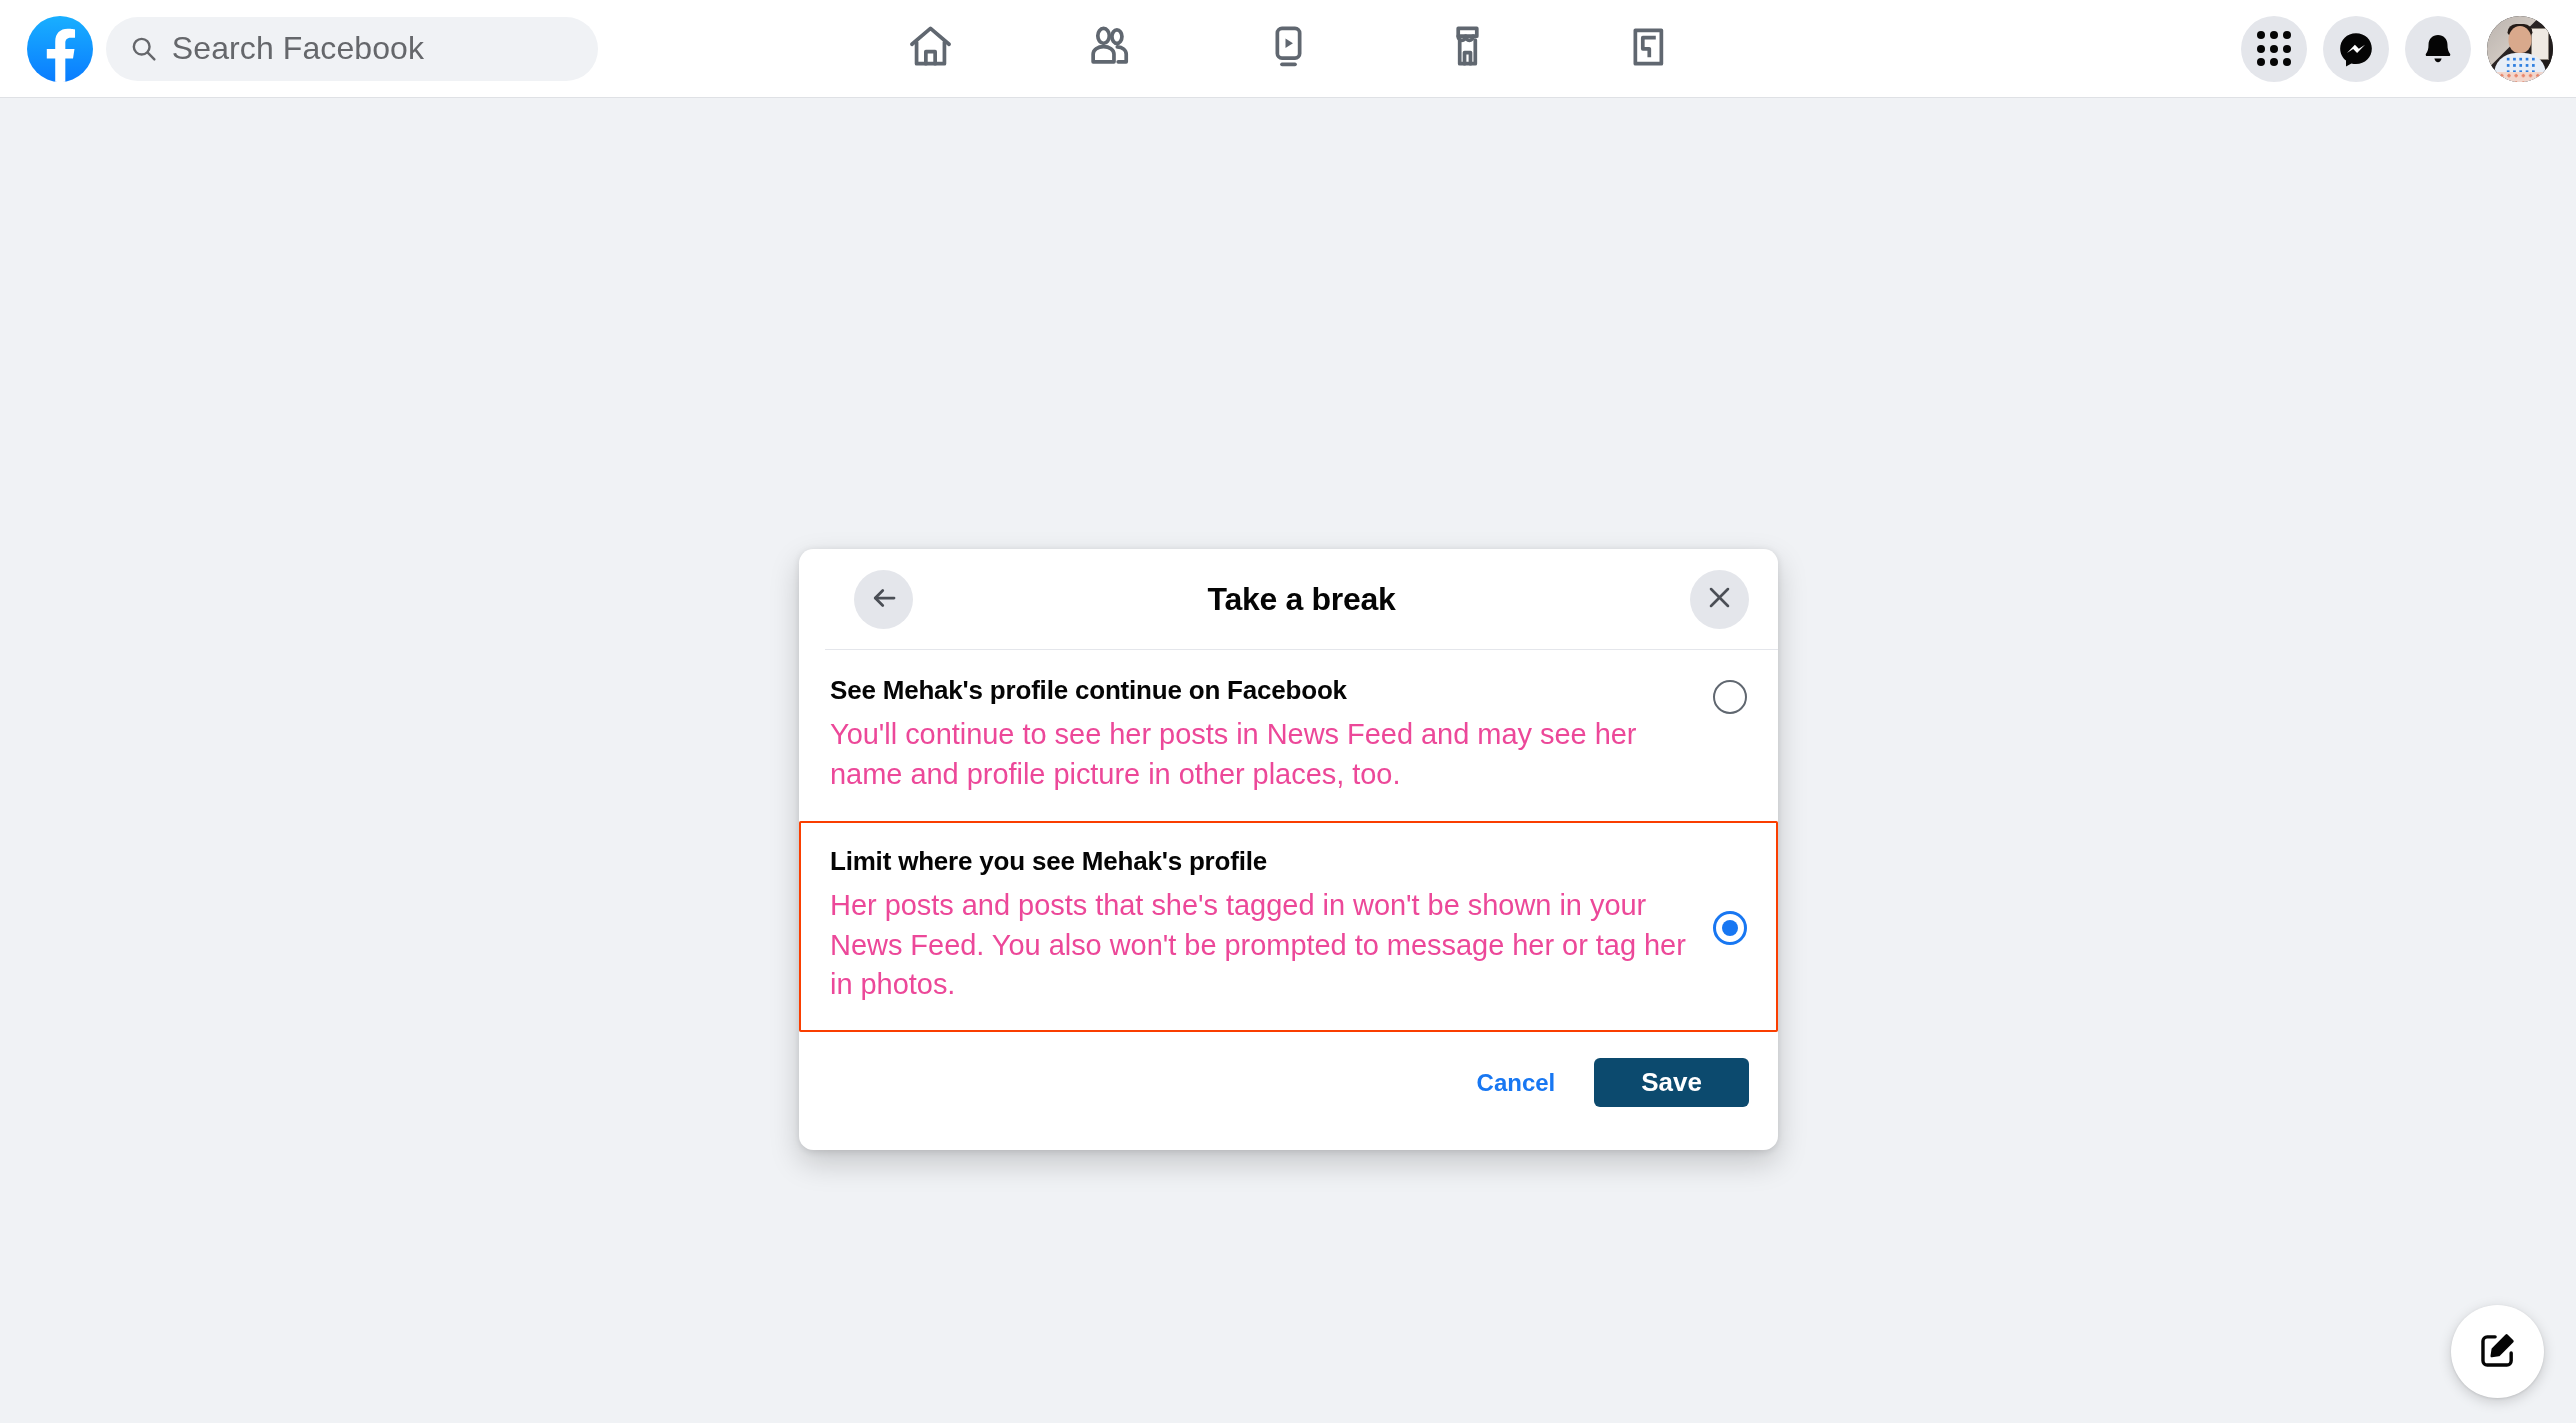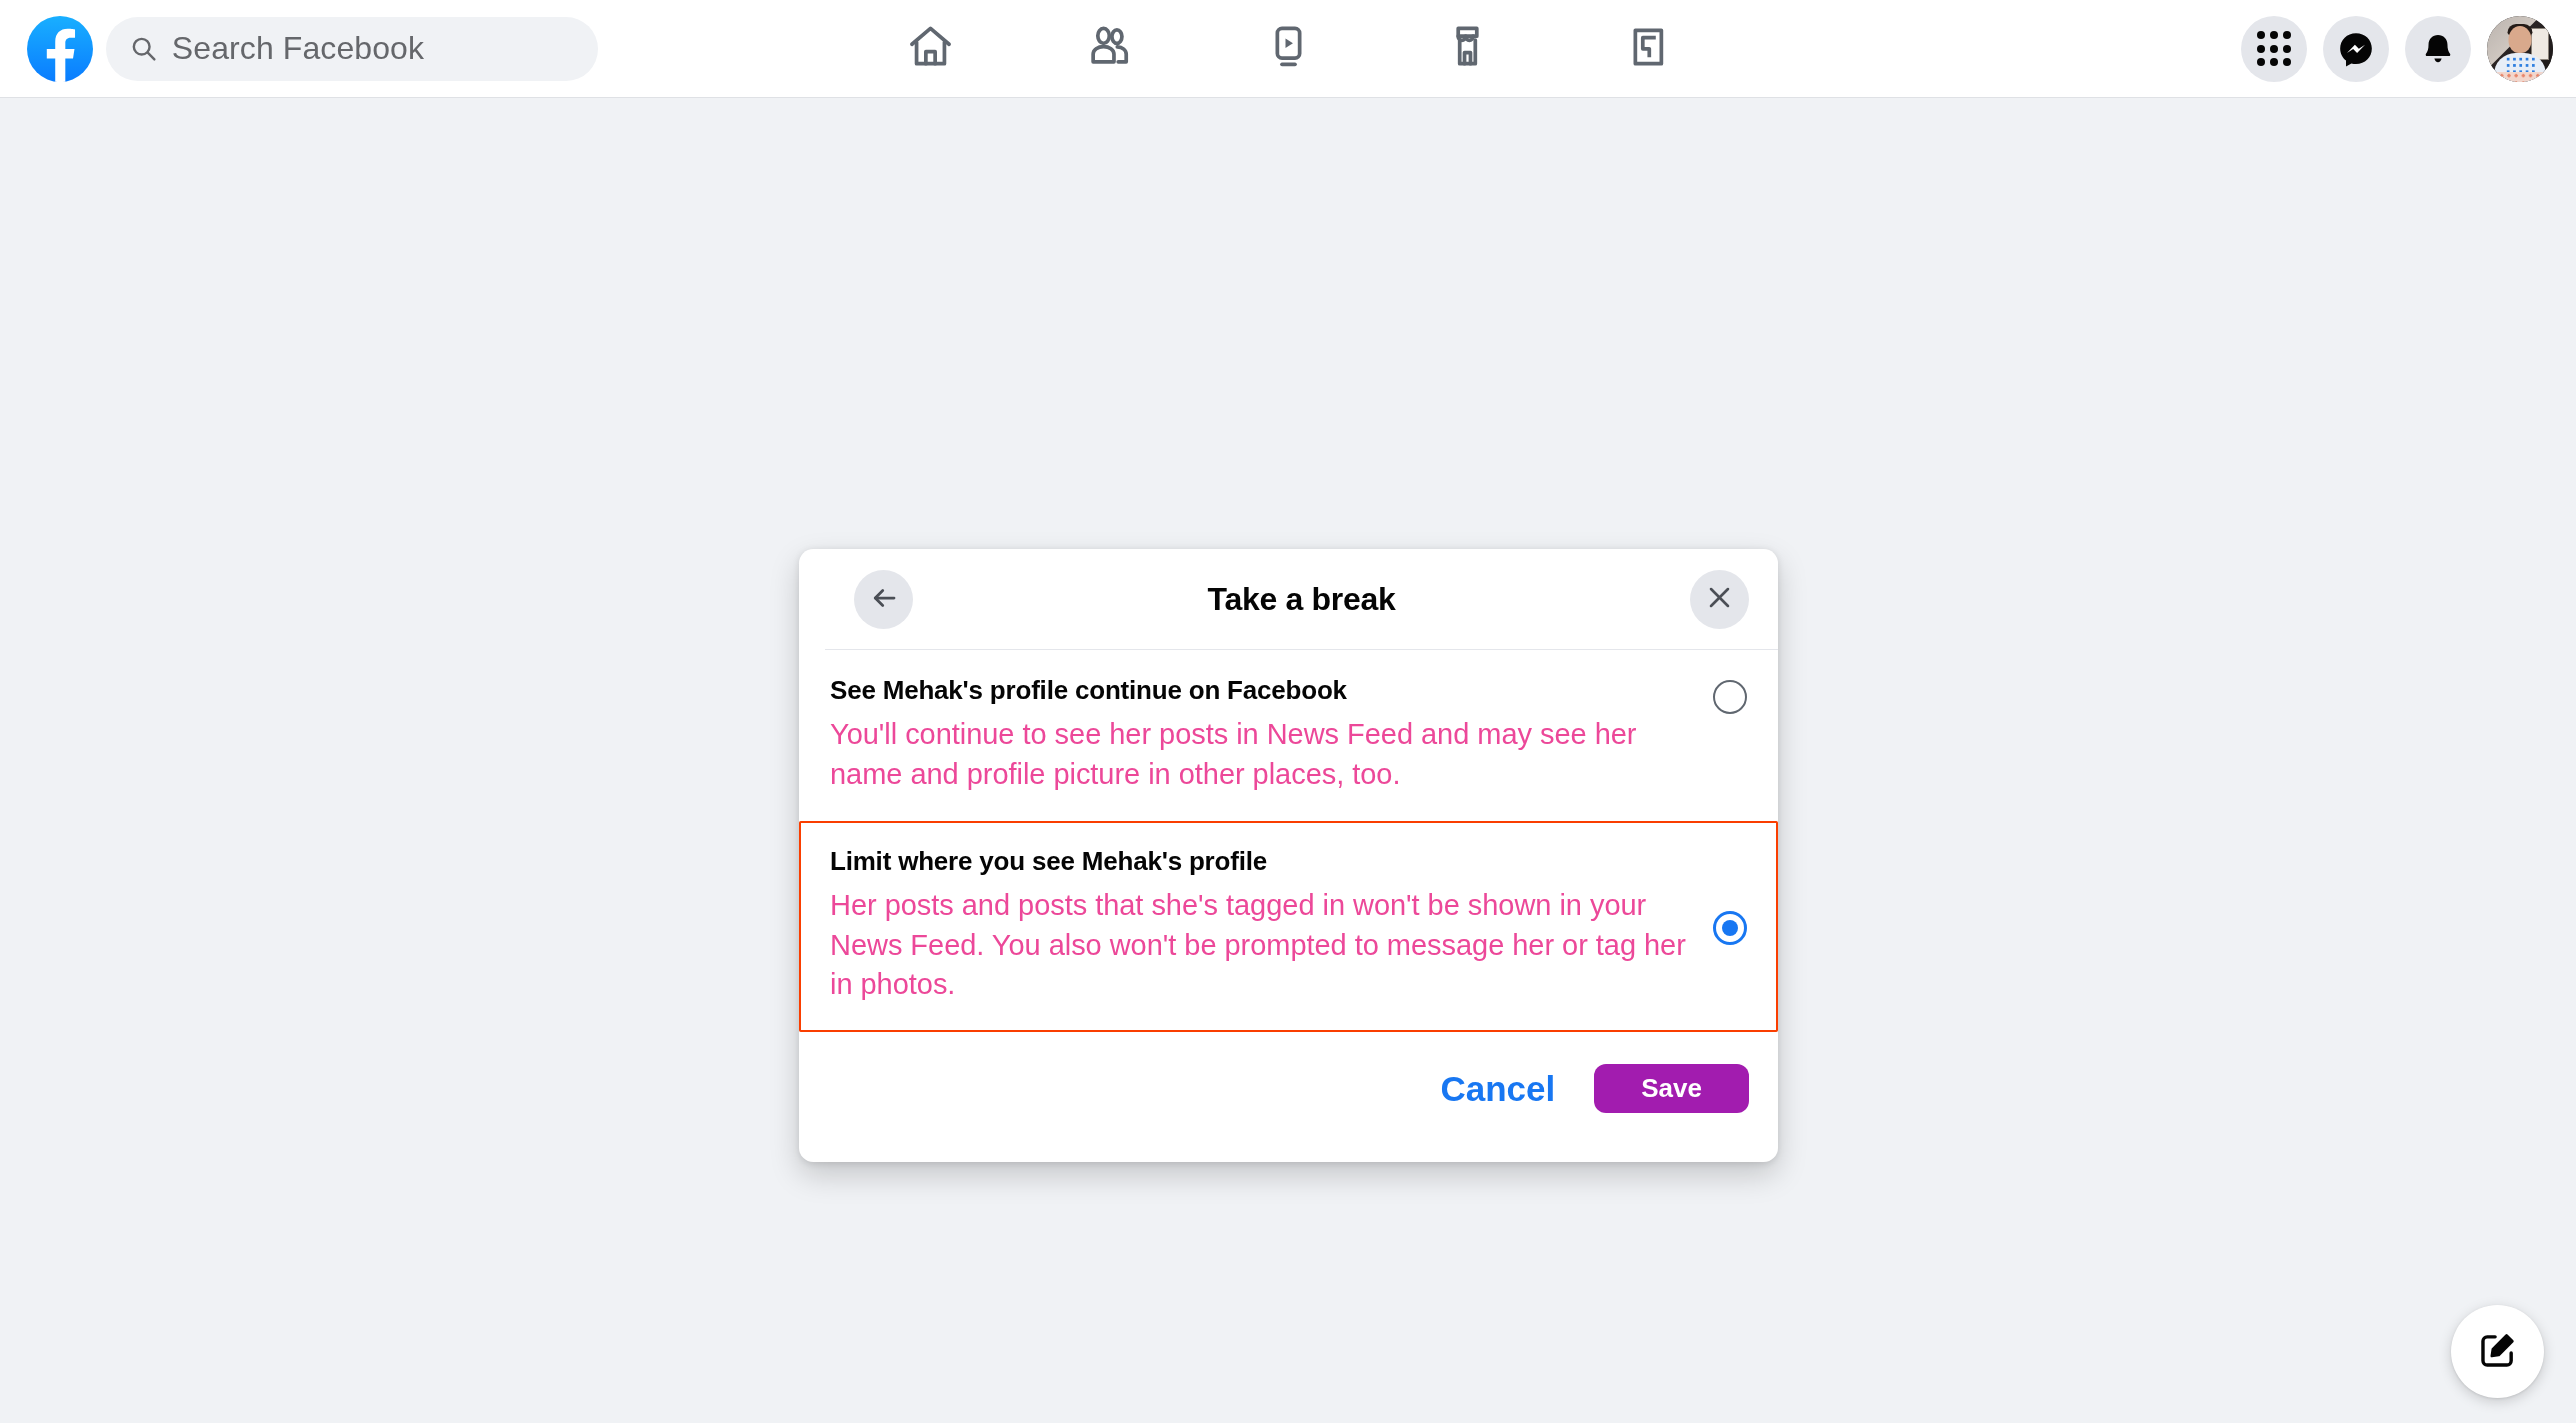--- a/index.html
+++ b/index.html
@@ -266,36 +266,36 @@
     display: flex;
     align-items: center;
     justify-content: flex-end;
     gap: 16px;
     padding: 23px 29px 39px 29px;
   }
   .btn-cancel {
     background: transparent;
     border: none;
     font-family: inherit;
-    font-size: 35px;
+    font-size: 24px;
     font-weight: bold;
     color: #1877f2;
     padding: 14.3px 23px;
     border-radius: 7.2px;
     cursor: pointer;
   }
   .btn-save {
-    background: #a21caf;
+    background: #0c4a6e;
     border: none;
     font-family: inherit;
     font-size: 26px;
     font-weight: bold;
     color: #ffffff;
     padding: 9px 47px;
-    border-radius: 12px;
+    border-radius: 6px;
     cursor: pointer;
   }
 
   
   .fab {
     position: absolute;
     right: 32px;
     bottom: 25px;
     width: 93px;
     height: 93px;

